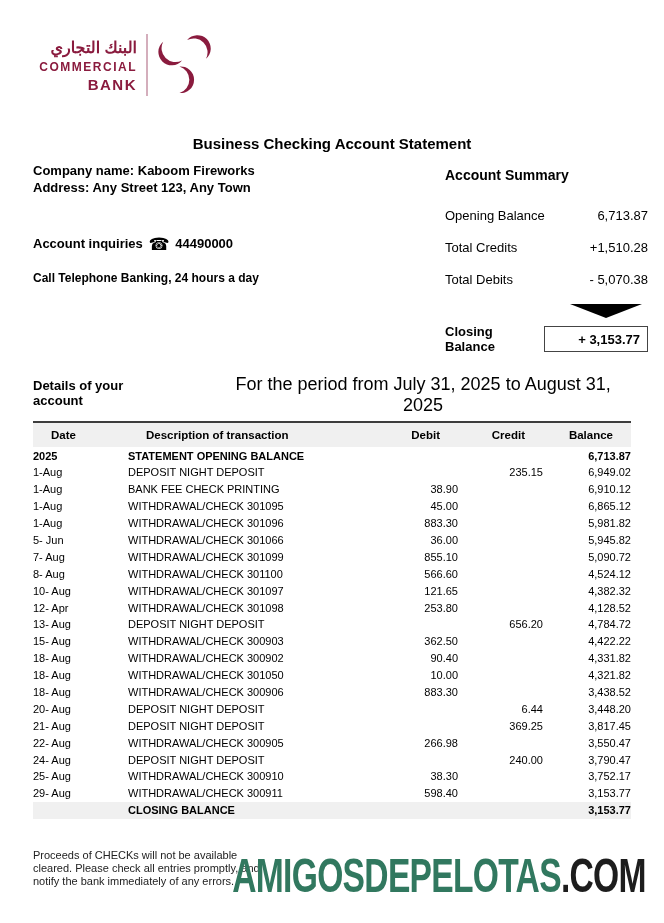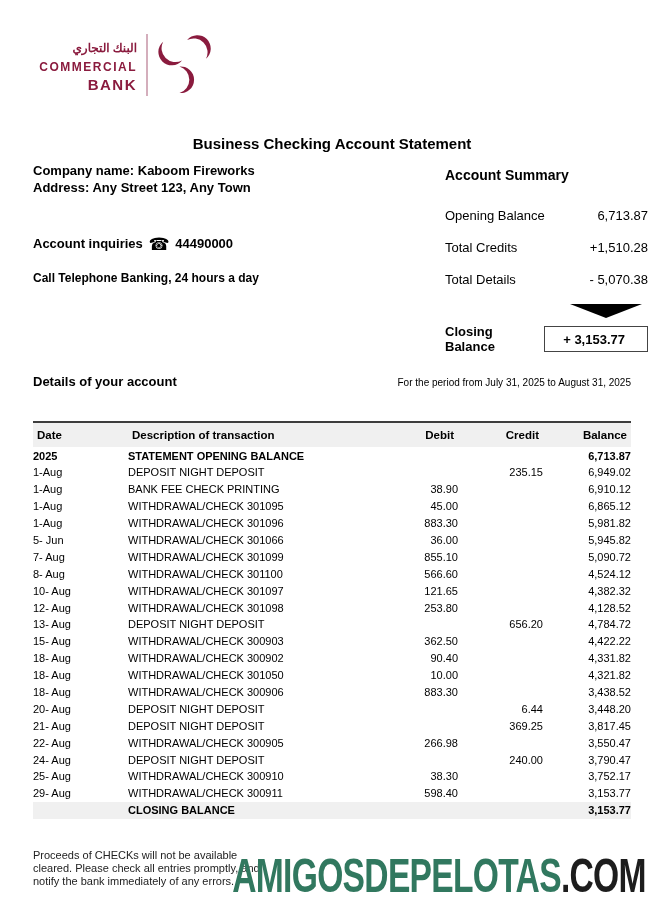--- a/index.html
+++ b/index.html
@@ -3,49 +3,49 @@
 <meta charset="utf-8">
 <style>
   * { margin:0; padding:0; box-sizing:border-box; }
   html,body { background:#ffffff; }
   body { font-family:"Liberation Sans", sans-serif; color:#000; }
   .page { position:relative; width:664px; height:923px; background:#fff; overflow:hidden; }
 
   
   .logo-block { position:absolute; left:27px; top:33px; display:flex; align-items:center; }
   .logo-text { width:110px; text-align:right; color:var(--maroon); }
-  .logo-arabic { font-family:Liberation Serif, serif; font-size:12px; font-weight:bold; line-height:22px; display:block; }
+  .logo-arabic { font-family:Liberation Sans, sans-serif; font-size:16px; font-weight:bold; line-height:22px; display:block; }
   .logo-en1 { font-size:12px; font-weight:bold; letter-spacing:1.5px; line-height:17px; display:block; }
   .logo-en2 { font-size:15px; font-weight:bold; letter-spacing:1.5px; line-height:17px; display:block; }
   .logo-divider { width:2px; height:62px; background:#d4aebc; margin:0 8px 0 9px; }
   .logo-mark { width:56px; height:64px; }
 
   
   .doc-title { position:absolute; top:135px; left:0; width:100%; text-align:center; font-size:15px; font-weight:bold; }
   .customer { position:absolute; left:33px; top:162px; font-size:13px; font-weight:bold; line-height:17px; }
   .inquiries { position:absolute; left:33px; top:234px; font-size:13px; font-weight:bold; }
   .phone-glyph { font-family:"DejaVu Sans", sans-serif; font-size:17px; vertical-align:-2px; padding:0 2px; }
   .tel-banking { position:absolute; left:33px; top:271px; font-size:12px; font-weight:bold; }
 
   
   .summary { position:absolute; left:445px; top:167px; width:203px; }
   .summary-heading { font-size:14px; font-weight:bold; margin-bottom:25px; }
   .summary-row { display:flex; justify-content:space-between; font-size:13px; font-weight:normal; margin-bottom:17px; }
   .summary-arrow { width:0; height:0; border-left:36px solid transparent; border-right:36px solid transparent; border-top:14px solid #000; margin:2px 6px 6px auto; }
   .closing-row { display:flex; justify-content:space-between; align-items:center; font-size:13px; font-weight:bold; }
-  .closing-box { border:1px solid #444; width:106px; padding:5px 22px 4px 4px; text-align:right; }
+  .closing-box { border:1px solid #444; width:106px; padding:5px 7px 4px 4px; text-align:right; }
 
   
   .details-line { position:absolute; left:33px; top:374px; width:598px; display:flex; justify-content:space-between; align-items:baseline;gap:40px; }
   .details-heading { font-size:13px; font-weight:bold; }
-  .details-period { font-size:10px;text-align:center; }
+  .details-period { font-size:18px;text-align:center; }
 
   
   .tx-table { position:absolute; left:33px; top:421px; width:598px; border-collapse:collapse; font-size:11px; }
-  .tx-table thead th { background:#f0f0f0; border-top:2px solid #3d3d3d; font-weight:bold; font-size:11.5px; padding:6px 4px 6px; text-align:left; }
+  .tx-table thead th { background:#f0f0f0; border-top:2px solid #3d3d3d; font-weight:bold; font-size:11.5px; padding:6px 18px 6px; text-align:left; }
   .tx-table th.num, .tx-table td.num { text-align:right; }
   .tx-table col.c-date { width:95px; }
   .tx-table col.c-desc { width:245px; }
   .tx-table col.c-debit { width:85px; }
   .tx-table col.c-credit { width:85px; }
   .tx-table col.c-balance { width:88px; }
   .tx-table tbody td { padding:2.5px 0 2.4px; }
   .tx-table tbody tr.bold-row td { font-weight:bold;margin-top:48px; }
   .tx-table tbody tr.shaded td { background:#f0f0f0; }
 
@@ -94,21 +94,21 @@
     <div class="summary-heading">Account Summary</div>
     <div class="summary-row">
       <span>Opening Balance</span>
       <span>6,713.87</span>
     </div>
     <div class="summary-row">
       <span>Total Credits</span>
       <span>+1,510.28</span>
     </div>
     <div class="summary-row">
-      <span>Total Details</span>
+      <span>Total Debits</span>
       <span>- 5,070.38</span>
     </div>
     <div class="summary-arrow"></div>
     <div class="closing-row">
       <span>Closing Balance</span>
       <span class="closing-box">+ 3,153.77</span>
     </div>
   </div>
 
   <div class="details-line">
@@ -191,21 +191,21 @@
           <td class="num">4,524.12</td>
         </tr>
         <tr>
           <td>10- Aug</td>
           <td>WITHDRAWAL/CHECK 301097</td>
           <td class="num">121.65</td>
           <td class="num"></td>
           <td class="num">4,382.32</td>
         </tr>
         <tr>
-          <td>12- Aug</td>
+          <td>12- Apr</td>
           <td>WITHDRAWAL/CHECK 301098</td>
           <td class="num">253.80</td>
           <td class="num"></td>
           <td class="num">4,128.52</td>
         </tr>
         <tr>
           <td>13- Aug</td>
           <td>DEPOSIT NIGHT DEPOSIT</td>
           <td class="num"></td>
           <td class="num">656.20</td>

